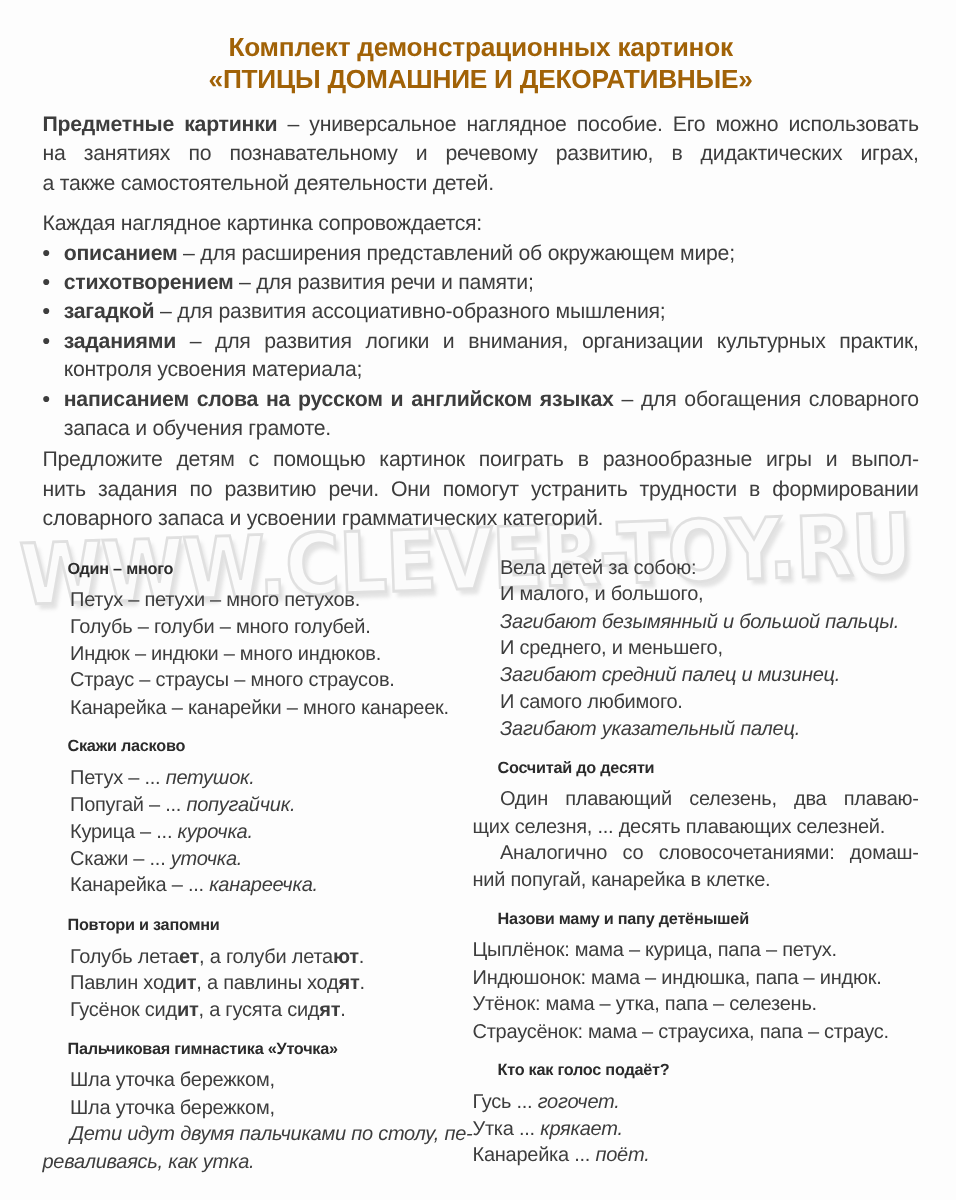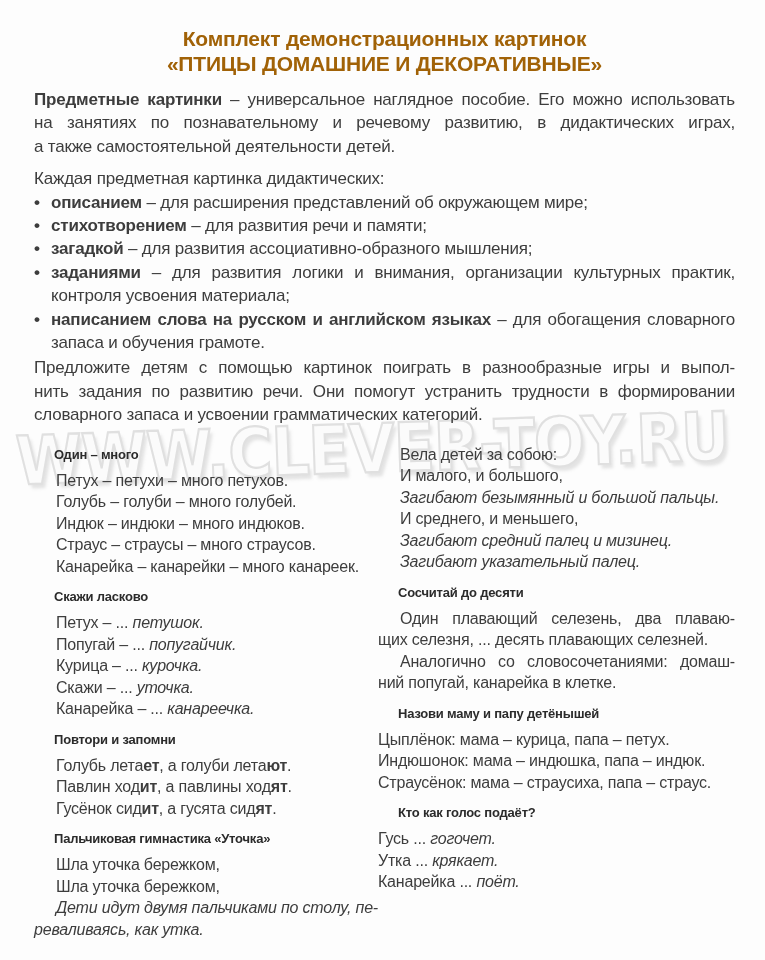--- a/index.html
+++ b/index.html
@@ -48,21 +48,21 @@
   <div class="content">
     <div class="title">
       <div>Комплект демонстрационных картинок</div>
       <div>«ПТИЦЫ ДОМАШНИЕ И ДЕКОРАТИВНЫЕ»</div>
     </div>
     <div class="intro" id="para1">
         <div class="tline jl"><span class="b">Предметные картинки</span><span> – универсальное наглядное пособие. Его можно использовать</span></div>
         <div class="tline jl"><span>на занятиях по познавательному и речевому развитию, в дидактических играх,</span></div>
         <div class="tline"><span>а также самостоятельной деятельности детей.</span></div>
       </div>
-    <div class="list-intro">Каждая предметная картинка дидактических:</div>
+    <div class="list-intro">Каждая наглядное картинка сопровождается:</div>
     <div id="bullets">
         <div class="bullet">
           <span class="dot">•</span>
           <div class="tline"><span class="b">описанием</span><span> – для расширения представлений об окружающем мире;</span></div>
         </div>
         <div class="bullet">
           <span class="dot">•</span>
           <div class="tline"><span class="b">стихотворением</span><span> – для развития речи и памяти;</span></div>
         </div>
         <div class="bullet">
@@ -117,33 +117,35 @@
             <div class="tline"><span class="i">реваливаясь, как утка.</span></div>
           </div>
         </div>
       <div class="col col-right" id="col-right">
           <div class="sec">
             <div class="tline ind"><span>Вела детей за собою:</span></div>
             <div class="tline ind"><span>И малого, и большого,</span></div>
             <div class="tline ind"><span class="i">Загибают безымянный и большой пальцы.</span></div>
             <div class="tline ind"><span>И среднего, и меньшего,</span></div>
             <div class="tline ind"><span class="i">Загибают средний палец и мизинец.</span></div>
+            <div class="tline ind"><span>И самого любимого.</span></div>
             <div class="tline ind"><span class="i">Загибают указательный палец.</span></div>
           </div>
           <div class="sec">
             <div class="sec-head">Сосчитай до десяти</div>
             <div class="tline ind jl"><span>Один плавающий селезень, два плаваю-</span></div>
             <div class="tline"><span>щих селезня, ... десять плавающих селезней.</span></div>
             <div class="tline ind jl"><span>Аналогично со словосочетаниями: домаш-</span></div>
             <div class="tline"><span>ний попугай, канарейка в клетке.</span></div>
           </div>
           <div class="sec">
             <div class="sec-head">Назови маму и папу детёнышей</div>
             <div class="tline"><span>Цыплёнок: мама – курица, папа – петух.</span></div>
             <div class="tline"><span>Индюшонок: мама – индюшка, папа – индюк.</span></div>
+            <div class="tline"><span>Утёнок: мама – утка, папа – селезень.</span></div>
             <div class="tline"><span>Страусёнок: мама – страусиха, папа – страус.</span></div>
           </div>
           <div class="sec">
             <div class="sec-head">Кто как голос подаёт?</div>
             <div class="tline"><span>Гусь ... </span><span class="i">гогочет.</span></div>
             <div class="tline"><span>Утка ... </span><span class="i">крякает.</span></div>
             <div class="tline"><span>Канарейка ... </span><span class="i">поёт.</span></div>
           </div>
         </div>
     </div>

